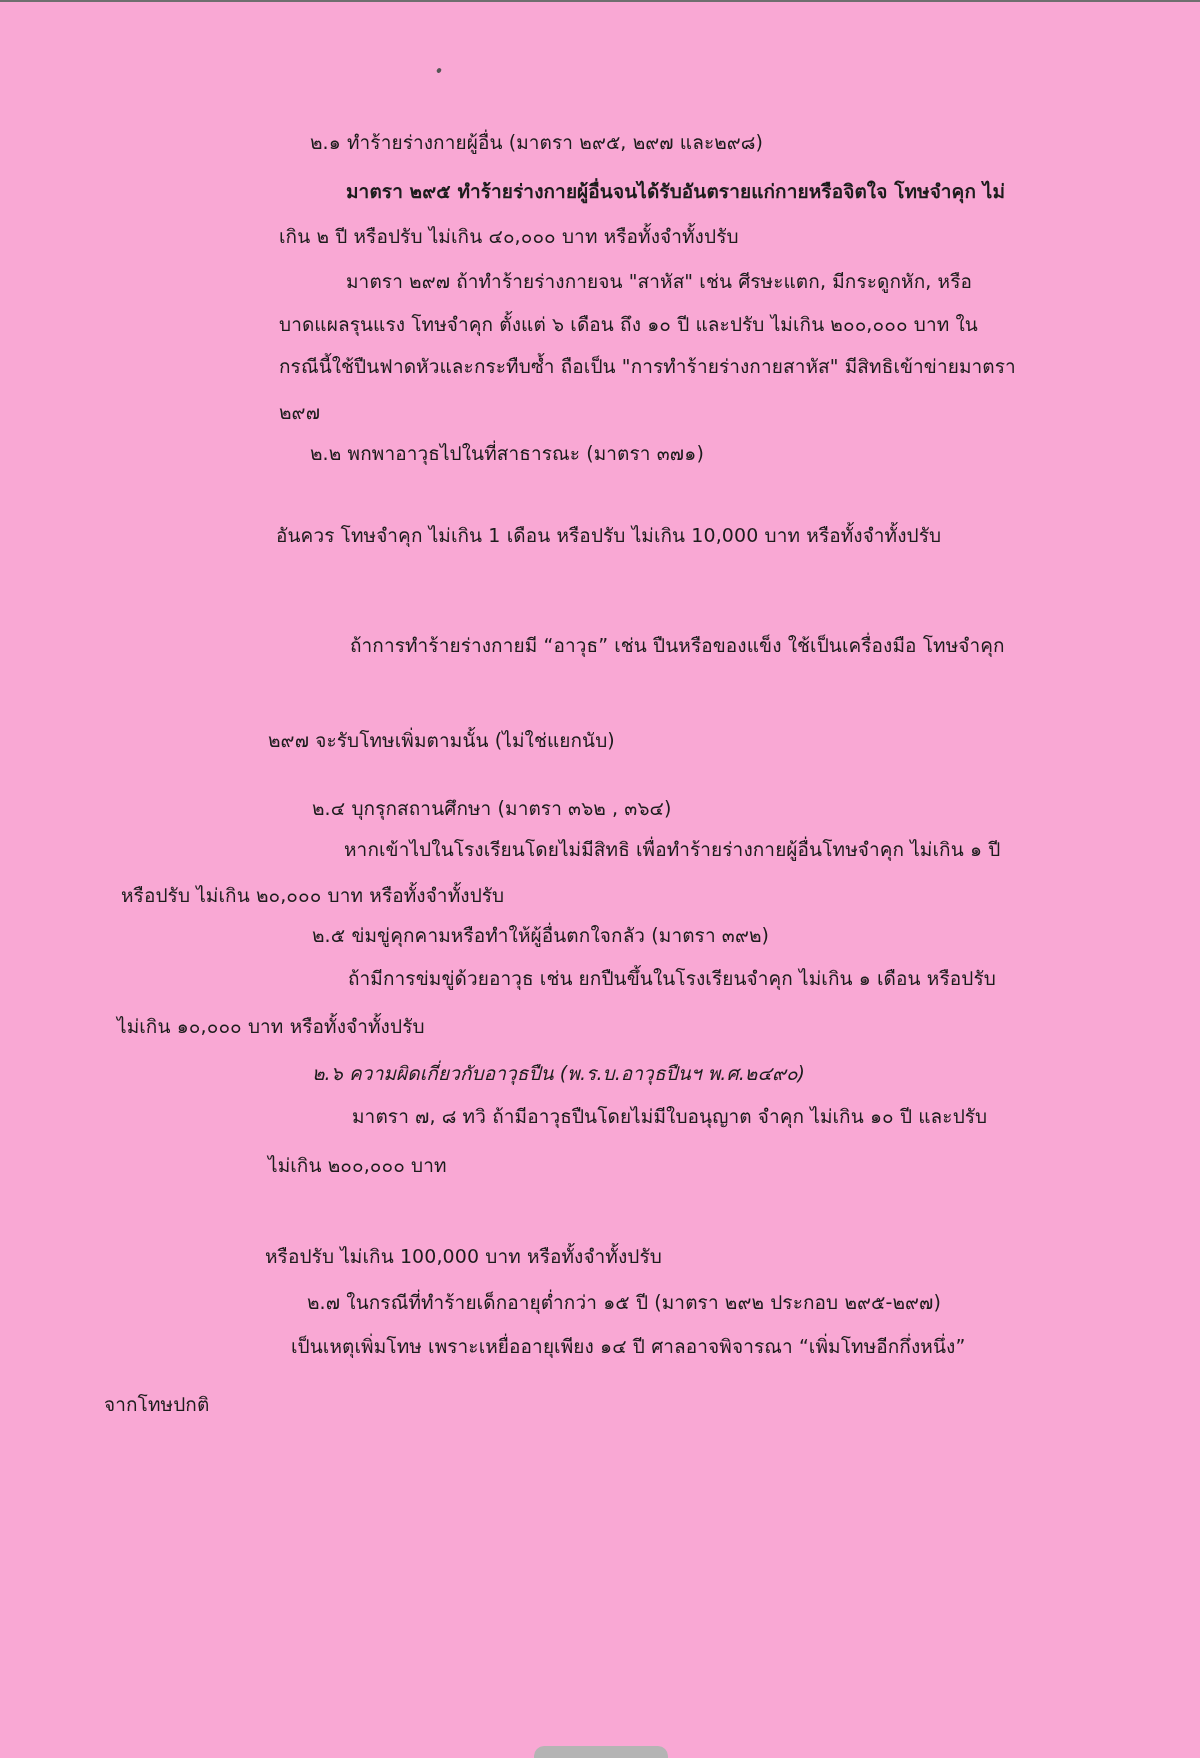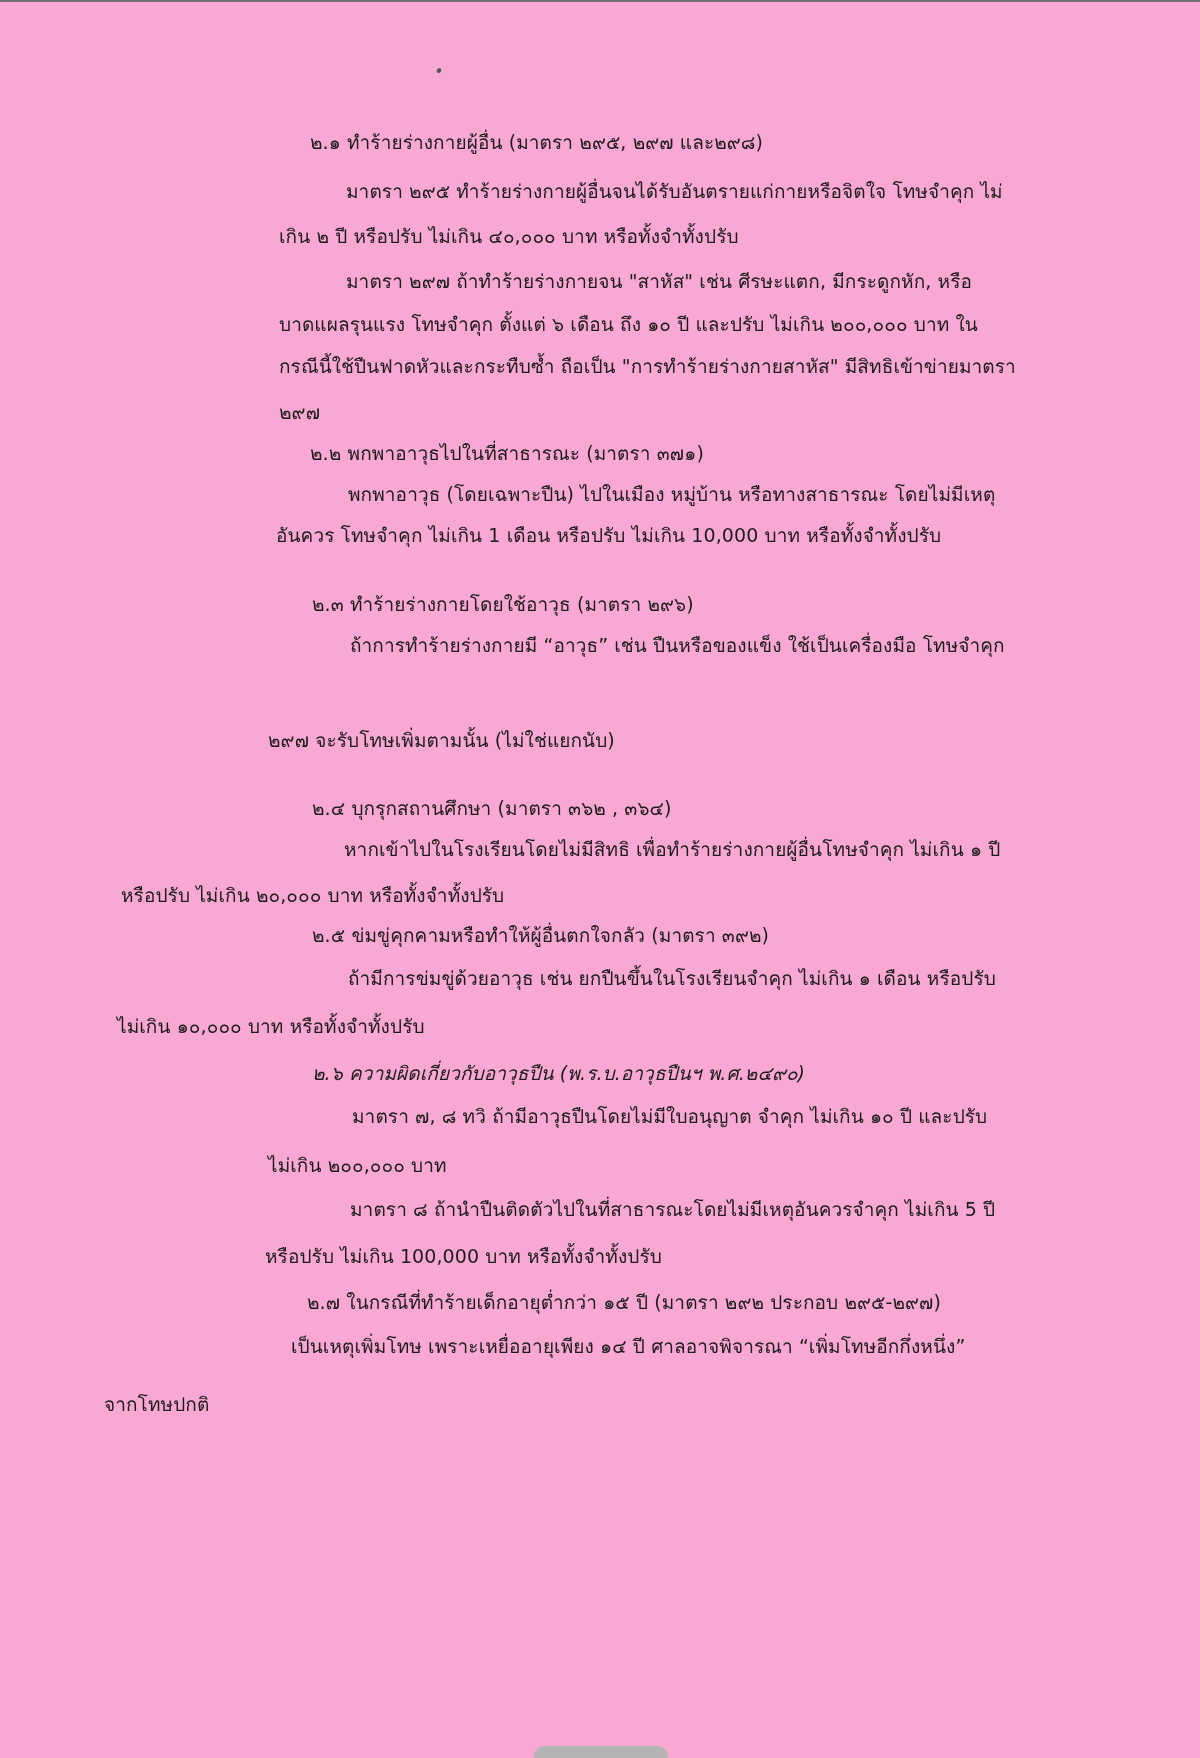--- a/index.html
+++ b/index.html
@@ -40,47 +40,44 @@
     }
   </style>
 </head>
 <body>
 
 <div class="page">
   <div class="topbar"></div>
   <div class="speck"></div>
 
   <div class="line" style="left:310px; top:129px;">๒.๑ ทำร้ายร่างกายผู้อื่น (มาตรา ๒๙๕, ๒๙๗ และ๒๙๘)</div>
-  <div class="line" style="left:346px; top:178px;">มาตรา ๒๙๕  ทำร้ายร่างกายผู้อื่นจนได้รับอันตรายแก่กายหรือจิตใจ โทษจำคุก ไม่</div>
+  <div class="line" style="left:346px; top:178px;font-weight:bold;">มาตรา ๒๙๕  ทำร้ายร่างกายผู้อื่นจนได้รับอันตรายแก่กายหรือจิตใจ โทษจำคุก ไม่</div>
   <div class="line" style="left:279px; top:223px;">เกิน ๒ ปี หรือปรับ ไม่เกิน ๔๐,๐๐๐ บาท หรือทั้งจำทั้งปรับ</div>
   <div class="line" style="left:346px; top:268px;">มาตรา ๒๙๗ ถ้าทำร้ายร่างกายจน "สาหัส" เช่น ศีรษะแตก, มีกระดูกหัก, หรือ</div>
   <div class="line" style="left:279px; top:311px;">บาดแผลรุนแรง โทษจำคุก ตั้งแต่ ๖ เดือน ถึง ๑๐ ปี และปรับ ไม่เกิน ๒๐๐,๐๐๐ บาท ใน</div>
   <div class="line" style="left:279px; top:353px;">กรณีนี้ใช้ปืนฟาดหัวและกระทืบซ้ำ ถือเป็น "การทำร้ายร่างกายสาหัส" มีสิทธิเข้าข่ายมาตรา</div>
   <div class="line" style="left:279px; top:399px;">๒๙๗</div>
 
   <div class="line" style="left:310px; top:440px;">๒.๒ พกพาอาวุธไปในที่สาธารณะ (มาตรา ๓๗๑)</div>
-  <div class="line" style="left:348px; top:481px;">พกพาอาวุธ (โดยเฉพาะปืน) ไปในเมือง หมู่บ้าน หรือทางสาธารณะ โดยไม่มีเหตุ</div>
   <div class="line" style="left:276px; top:522px;">อันควร โทษจำคุก ไม่เกิน 1 เดือน หรือปรับ ไม่เกิน 10,000 บาท หรือทั้งจำทั้งปรับ</div>
 
-  <div class="line" style="left:312px; top:591px;">๒.๓ ทำร้ายร่างกายโดยใช้อาวุธ (มาตรา ๒๙๖)</div>
   <div class="line" style="left:350px; top:632px;">ถ้าการทำร้ายร่างกายมี “อาวุธ” เช่น ปืนหรือของแข็ง ใช้เป็นเครื่องมือ โทษจำคุก</div>
   <div class="line" style="left:268px; top:727px;">๒๙๗ จะรับโทษเพิ่มตามนั้น (ไม่ใช่แยกนับ)</div>
 
   <div class="line" style="left:312px; top:795px;">๒.๔ บุกรุกสถานศึกษา (มาตรา ๓๖๒ , ๓๖๔)</div>
   <div class="line" style="left:344px; top:836px;">หากเข้าไปในโรงเรียนโดยไม่มีสิทธิ เพื่อทำร้ายร่างกายผู้อื่นโทษจำคุก ไม่เกิน ๑ ปี</div>
   <div class="line" style="left:121px; top:882px;">หรือปรับ ไม่เกิน ๒๐,๐๐๐ บาท หรือทั้งจำทั้งปรับ</div>
 
   <div class="line" style="left:312px; top:922px;">๒.๕ ข่มขู่คุกคามหรือทำให้ผู้อื่นตกใจกลัว (มาตรา ๓๙๒)</div>
   <div class="line" style="left:348px; top:965px;">ถ้ามีการข่มขู่ด้วยอาวุธ เช่น ยกปืนขึ้นในโรงเรียนจำคุก ไม่เกิน ๑ เดือน หรือปรับ</div>
   <div class="line" style="left:117px; top:1013px;">ไม่เกิน ๑๐,๐๐๐ บาท หรือทั้งจำทั้งปรับ</div>
 
   <div class="line" style="left:312px; top:1060px;font-style:italic;">๒.๖ ความผิดเกี่ยวกับอาวุธปืน (พ.ร.บ.อาวุธปืนฯ พ.ศ.๒๔๙๐)</div>
   <div class="line" style="left:352px; top:1103px;">มาตรา ๗, ๘ ทวิ ถ้ามีอาวุธปืนโดยไม่มีใบอนุญาต จำคุก ไม่เกิน ๑๐ ปี และปรับ</div>
   <div class="line" style="left:268px; top:1152px;">ไม่เกิน ๒๐๐,๐๐๐ บาท</div>
-  <div class="line" style="left:350px; top:1196px;">มาตรา ๘ ถ้านำปืนติดตัวไปในที่สาธารณะโดยไม่มีเหตุอันควรจำคุก ไม่เกิน 5 ปี</div>
   <div class="line" style="left:265px; top:1243px;">หรือปรับ ไม่เกิน 100,000 บาท หรือทั้งจำทั้งปรับ</div>
 
   <div class="line" style="left:307px; top:1289px;">๒.๗ ในกรณีที่ทำร้ายเด็กอายุต่ำกว่า ๑๕ ปี (มาตรา ๒๙๒ ประกอบ ๒๙๕-๒๙๗)</div>
   <div class="line" style="left:291px; top:1333px;">เป็นเหตุเพิ่มโทษ เพราะเหยื่ออายุเพียง ๑๔ ปี ศาลอาจพิจารณา “เพิ่มโทษอีกกึ่งหนึ่ง”</div>
   <div class="line" style="left:104px; top:1391px;">จากโทษปกติ</div>
 
   <div class="scroll-handle"></div>
 </div>
 
 </body></html>

